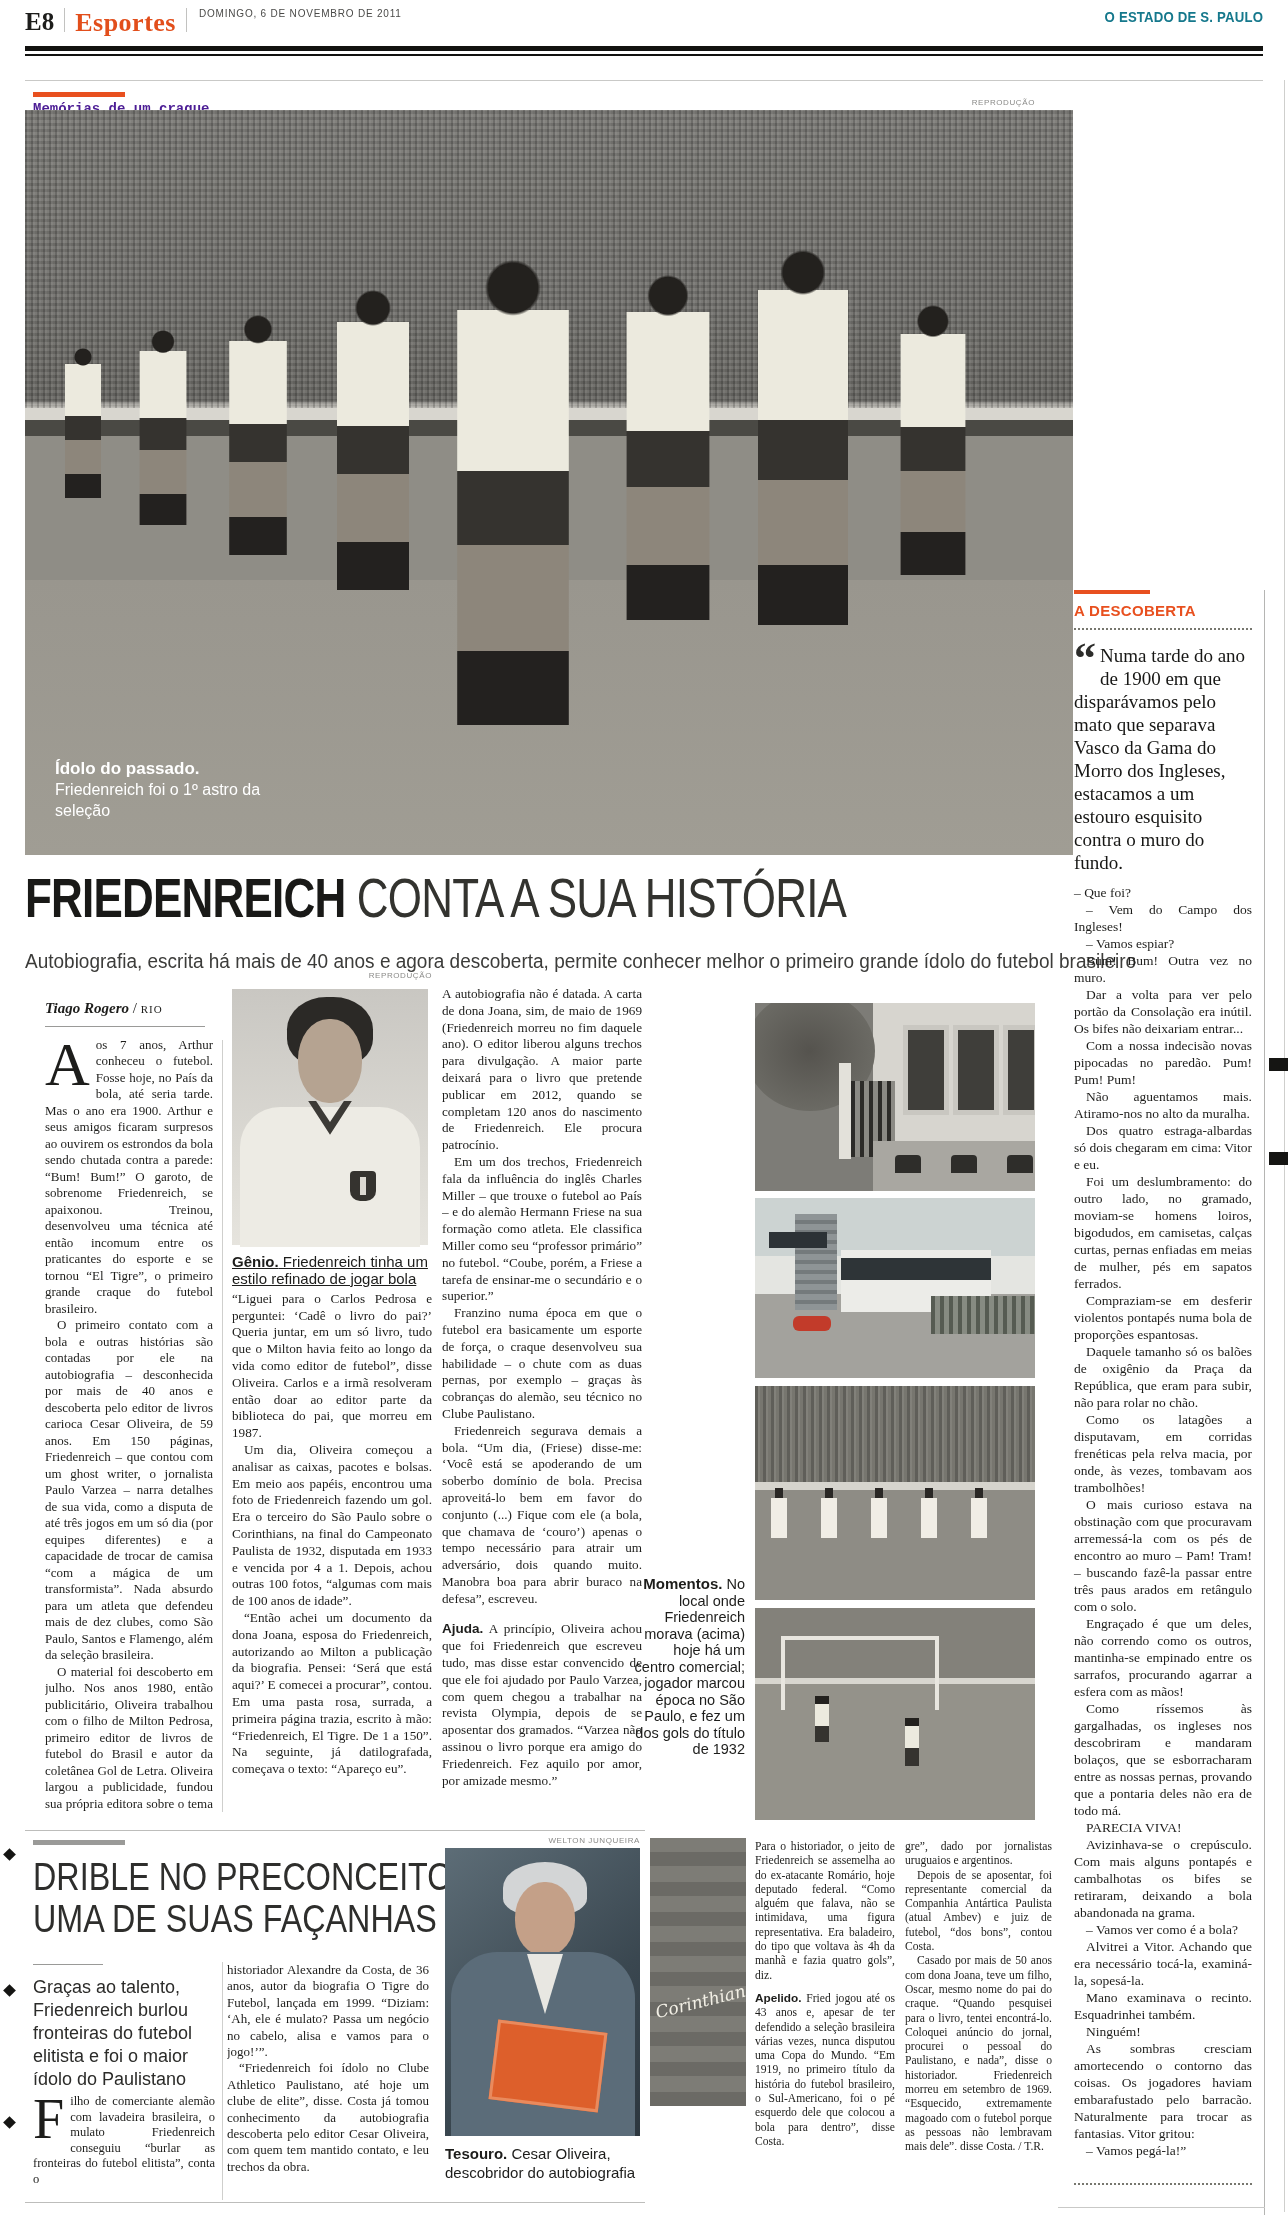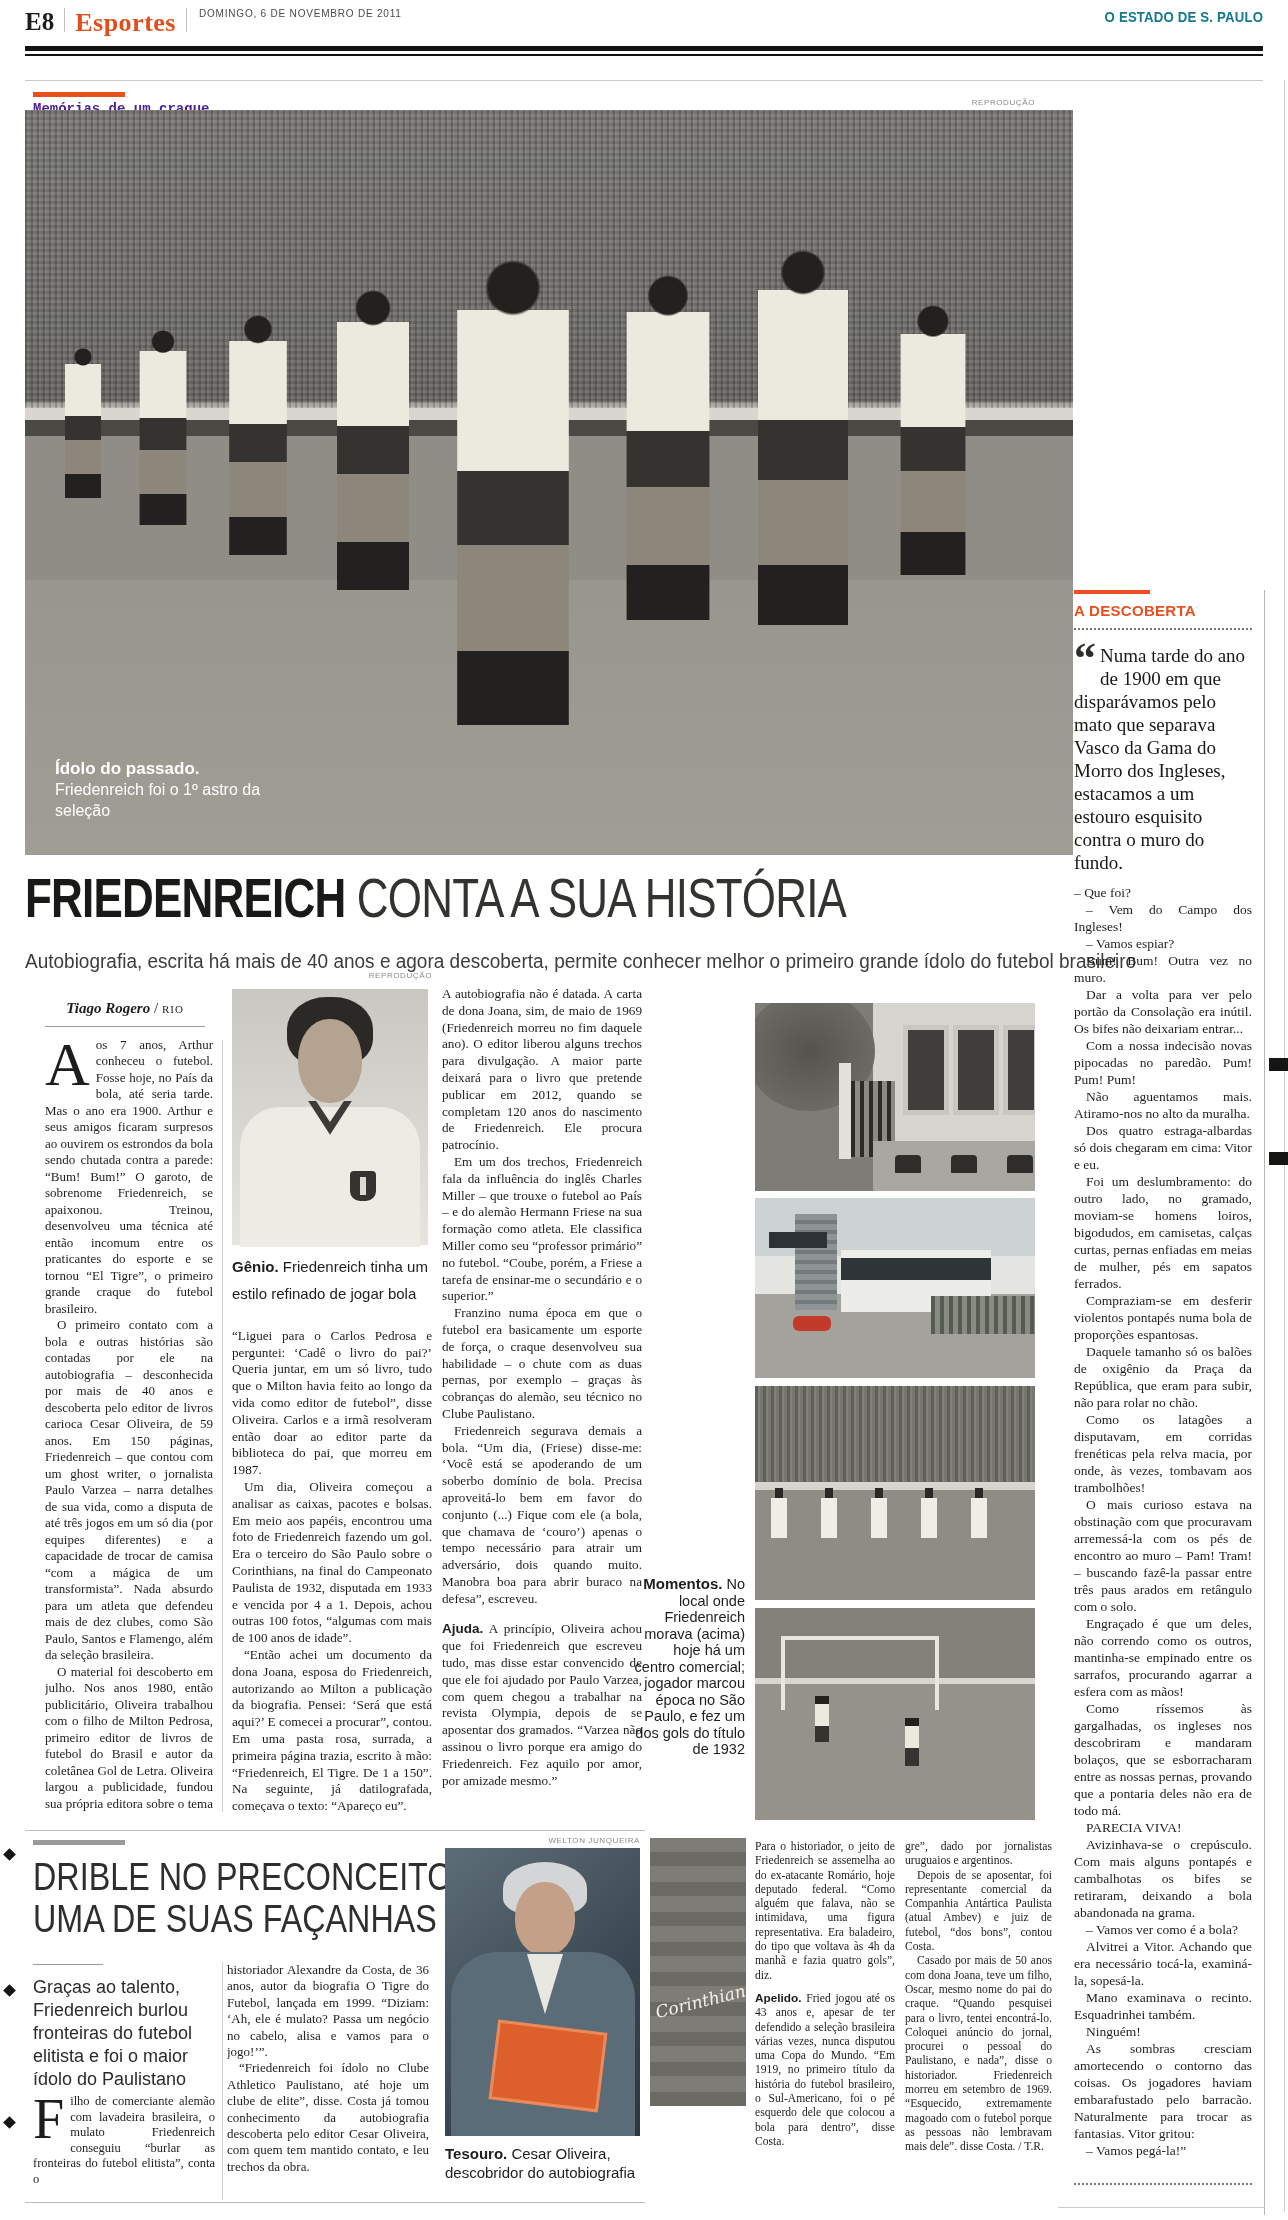--- a/index.html
+++ b/index.html
@@ -97,33 +97,33 @@
   
   .headline{left:25px;top:866px;width:1010px;white-space:nowrap;}
   .headline-inner{display:inline-block;transform:scaleX(.8);transform-origin:left center;
     font-family:"Liberation Sans",sans-serif;font-size:55px;letter-spacing:-1px;}
   .hl-strong{font-weight:800;color:#191917;}
   .hl-light{font-weight:400;color:#33332f;}
   .deck{left:25px;top:950px;width:1015px;font-family:"Liberation Sans",sans-serif;
     font-size:20px;color:#3c3c3a;white-space:nowrap;transform:scaleX(.95);transform-origin:left center;}
 
   
-  .byline{font-size:15px;border-bottom:1px solid #9a9a98;padding-bottom:8px;margin-bottom:10px;width:160px;text-align:center;}
+  .byline{font-size:15px;border-bottom:1px solid #9a9a98;padding-bottom:8px;margin-bottom:10px;width:160px;}
   .byline b{font-style:italic;}
   .byline .place{font-size:11px;letter-spacing:1px;}
   .col p{margin:0;text-align:justify;}
   .col p + p{text-indent:12px;}
   .col{font-size:13px;line-height:16.5px;}
   .col1{left:45px;top:1000px;width:168px;height:812px;overflow:hidden;}
   .vrule{width:1px;background:#cfcfcd;}
   .dropcap{float:left;font-size:62px;line-height:50px;padding:2px 6px 0 0;font-family:"Liberation Serif",serif;}
   .dropcap-f{font-size:56px;line-height:46px;}
   .col2{left:232px;top:968px;width:200px;height:844px;overflow:hidden;font-size:13.2px;line-height:16.8px;}
   .col2 .credit{position:static;display:block;text-align:right;margin-bottom:4px;}
-  .photo-caption{font-family:"Liberation Sans",sans-serif;font-size:15px;line-height:27px;margin:8px 0 21px;}
+  .photo-caption{font-family:"Liberation Sans",sans-serif;font-size:15px;line-height:17px;margin:8px 0 4px;text-decoration:underline;}
   .col3{left:442px;top:986px;width:200px;height:826px;overflow:hidden;font-size:13.2px;line-height:16.8px;}
   .leadp{margin-top:14px !important;text-indent:0 !important;}
   .leadp b{font-family:"Liberation Sans",sans-serif;font-size:13.5px;}
   .momentos{left:633px;top:1576px;width:112px;text-align:right;
     font-family:"Liberation Sans",sans-serif;font-size:14.5px;line-height:16.5px;color:#1d1d1b;}
   .momentos b{font-size:15px;}
 
   
   .sidebar{left:1058px;top:590px;width:207px;height:1625px;border-right:1px solid #b5b5b3;
     padding-left:16px;box-sizing:border-box;overflow:hidden;}

